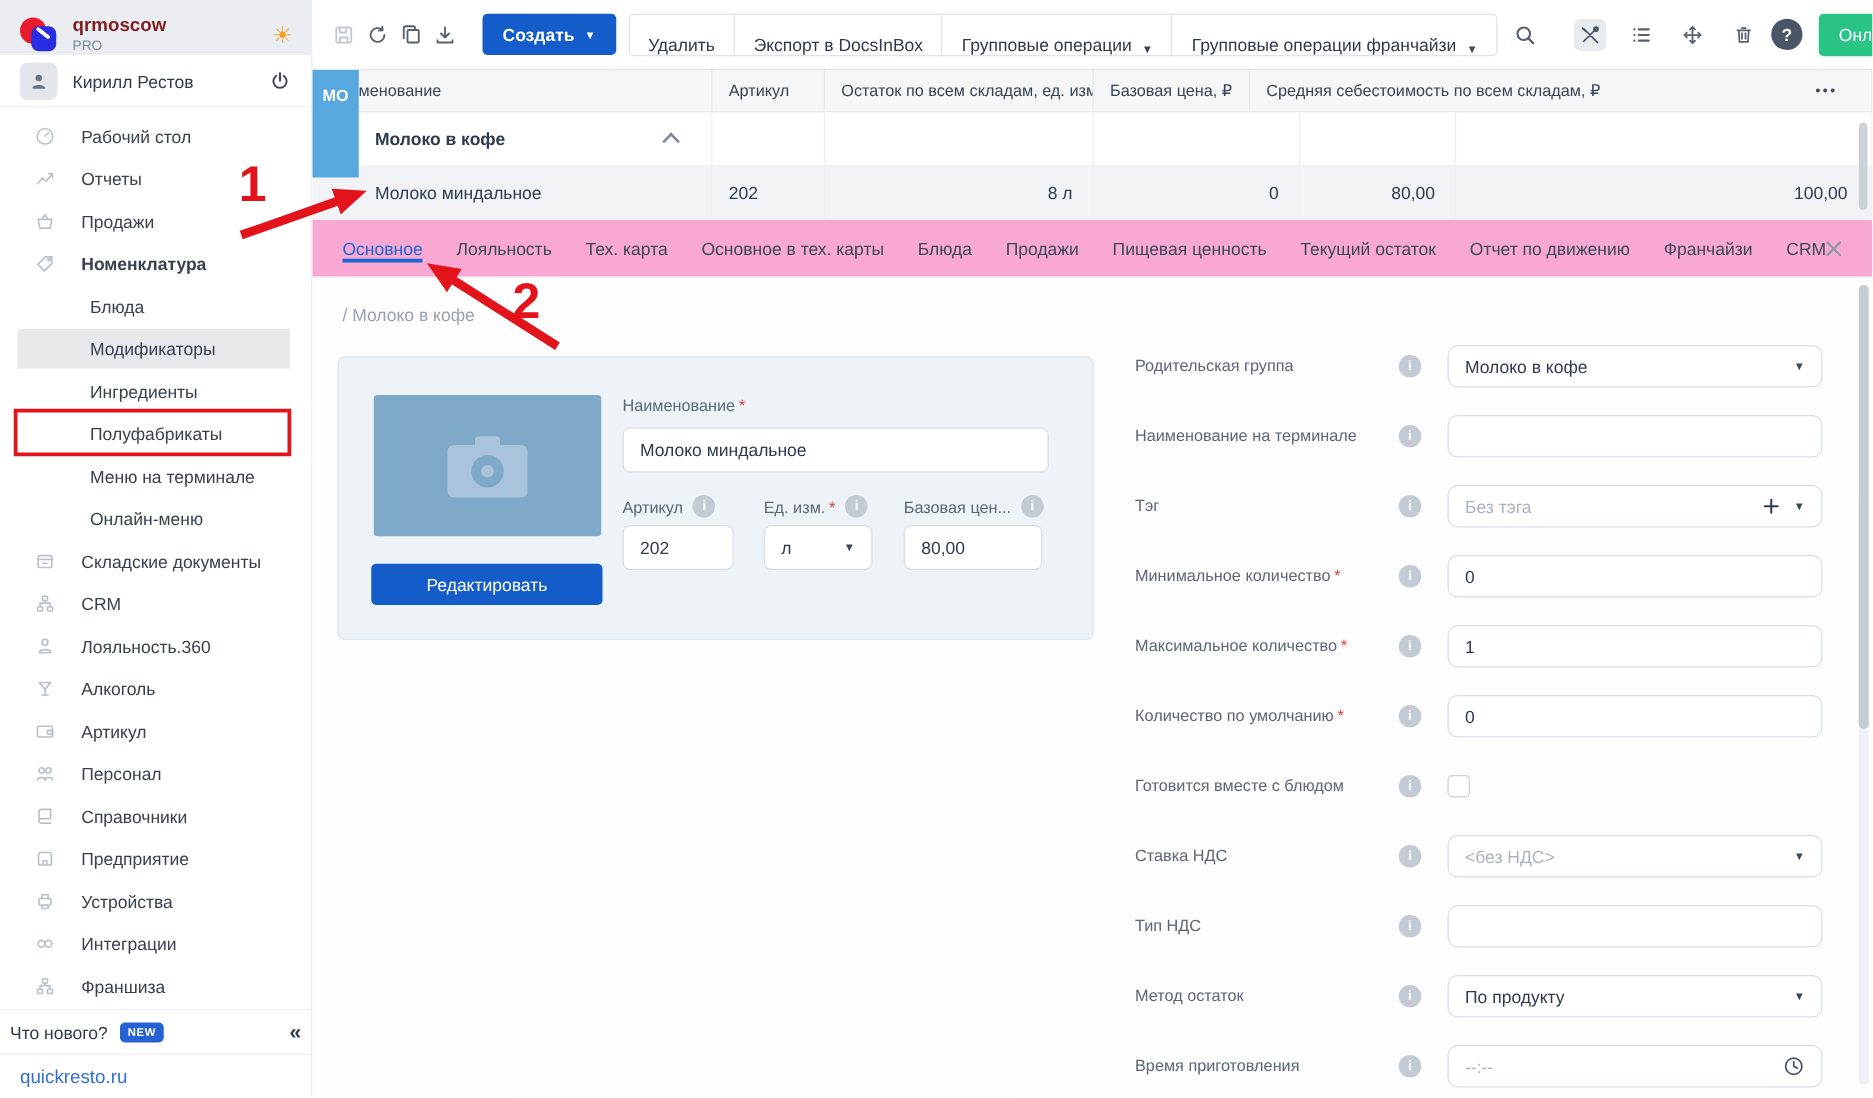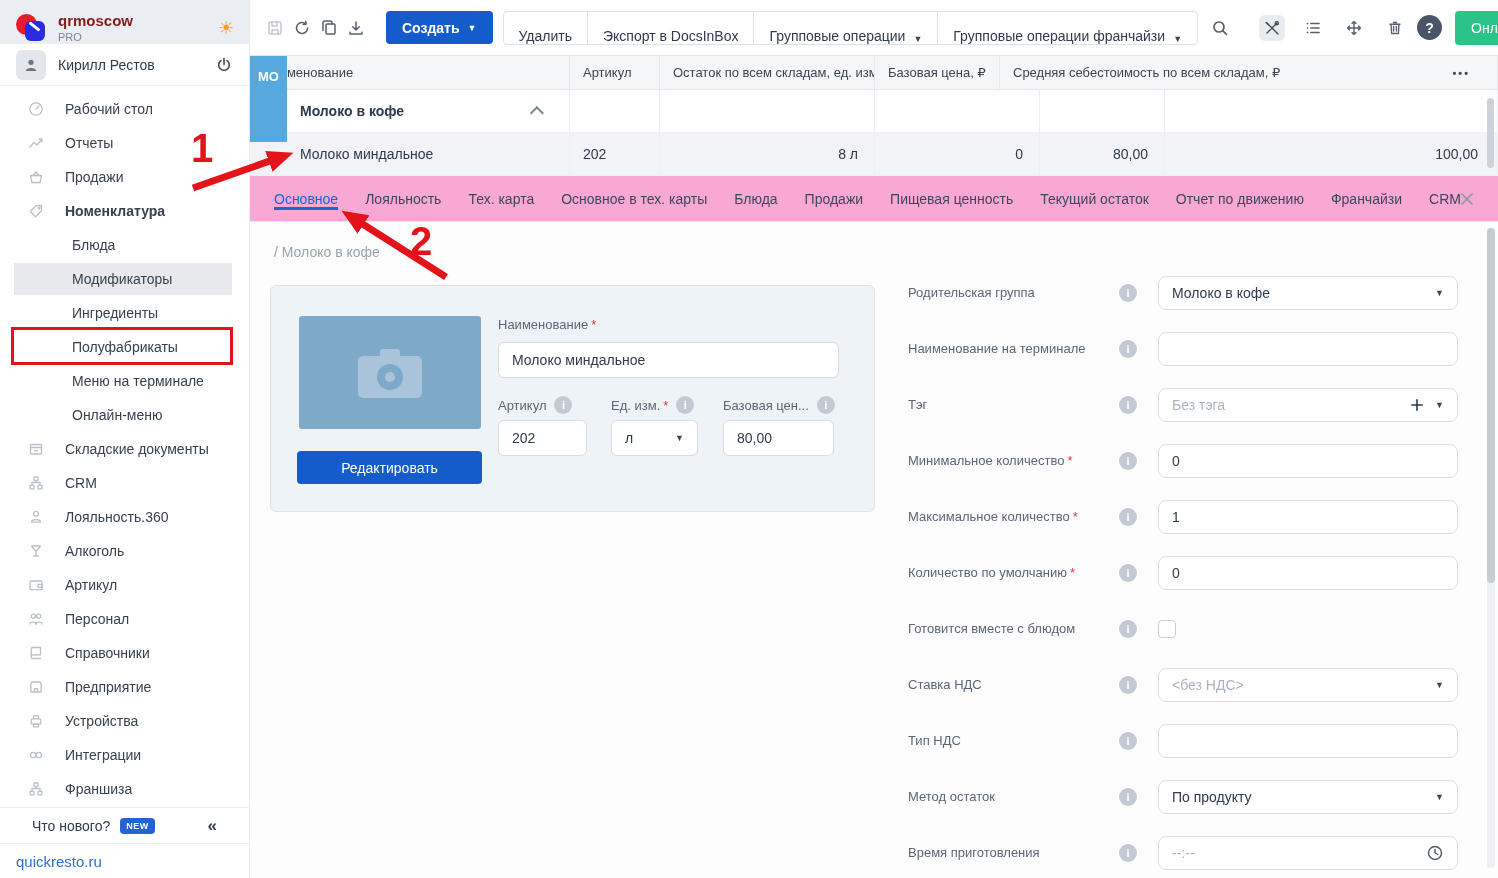--- a/index.html
+++ b/index.html
@@ -36,21 +36,21 @@
   .user-name{margin-left:12px;font-size:14px;}
   .pwr{margin-left:auto;cursor:pointer;display:flex;}
   .nav{position:absolute;left:0;right:0;top:48px;}
   .nav-item{height:34px;display:flex;align-items:center;font-size:14px;color:#38414f;cursor:pointer;position:relative;}
   .nav-item .nico{width:18px;height:18px;margin-left:27px;display:flex;}
   .nav-item .nlbl{margin-left:20px;}
   .nav-item.sub .nlbl{margin-left:72px;}
   .nav-item.bold .nlbl{font-weight:700;}
   .nav-item.selected .selbg{position:absolute;left:14px;top:1px;width:218px;height:32px;background:#e7e9ed;z-index:0;}
   .nav-item .nlbl,.nav-item .nico{position:relative;z-index:1;}
-  .whats-new{position:absolute;bottom:35px;left:0;right:0;height:36px;border-top:1px solid #edeff2;display:flex;align-items:center;padding:0 32px;font-size:14px;}
+  .whats-new{position:absolute;bottom:35px;left:0;right:0;height:36px;border-top:1px solid #edeff2;display:flex;align-items:center;padding:0 8px;font-size:14px;}
   .new-badge{background:#2563d4;color:#fff;font-size:9px;font-weight:700;border-radius:4px;padding:3px 6px;margin-left:10px;letter-spacing:.5px;}
   .collapse{margin-left:auto;font-size:17px;font-weight:700;color:#2e3a4d;cursor:pointer;}
   .site-row{position:absolute;bottom:0;left:0;right:0;height:35px;border-top:1px solid #edeff2;display:flex;align-items:center;padding:0 16px;}
   .site-row a{color:#2f6fd6;font-size:15px;text-decoration:none;cursor:pointer;}
 
   
   .content{position:absolute;left:250px;top:56px;right:0;bottom:0;background:#fdfdfe;}
   .thead{height:34px;background:#f5f6f8;border-bottom:1px solid #e3e6ea;display:flex;position:relative;}
   .thead .hc{font-size:13px;color:#3a4554;line-height:33px;padding:0 13px;border-right:1px solid #e6e9ed;white-space:nowrap;overflow:hidden;}
   .more-cols{position:absolute;right:28px;top:0;height:34px;display:flex;align-items:center;font-size:11px;letter-spacing:2px;color:#3c4858;cursor:pointer;font-weight:700;}

